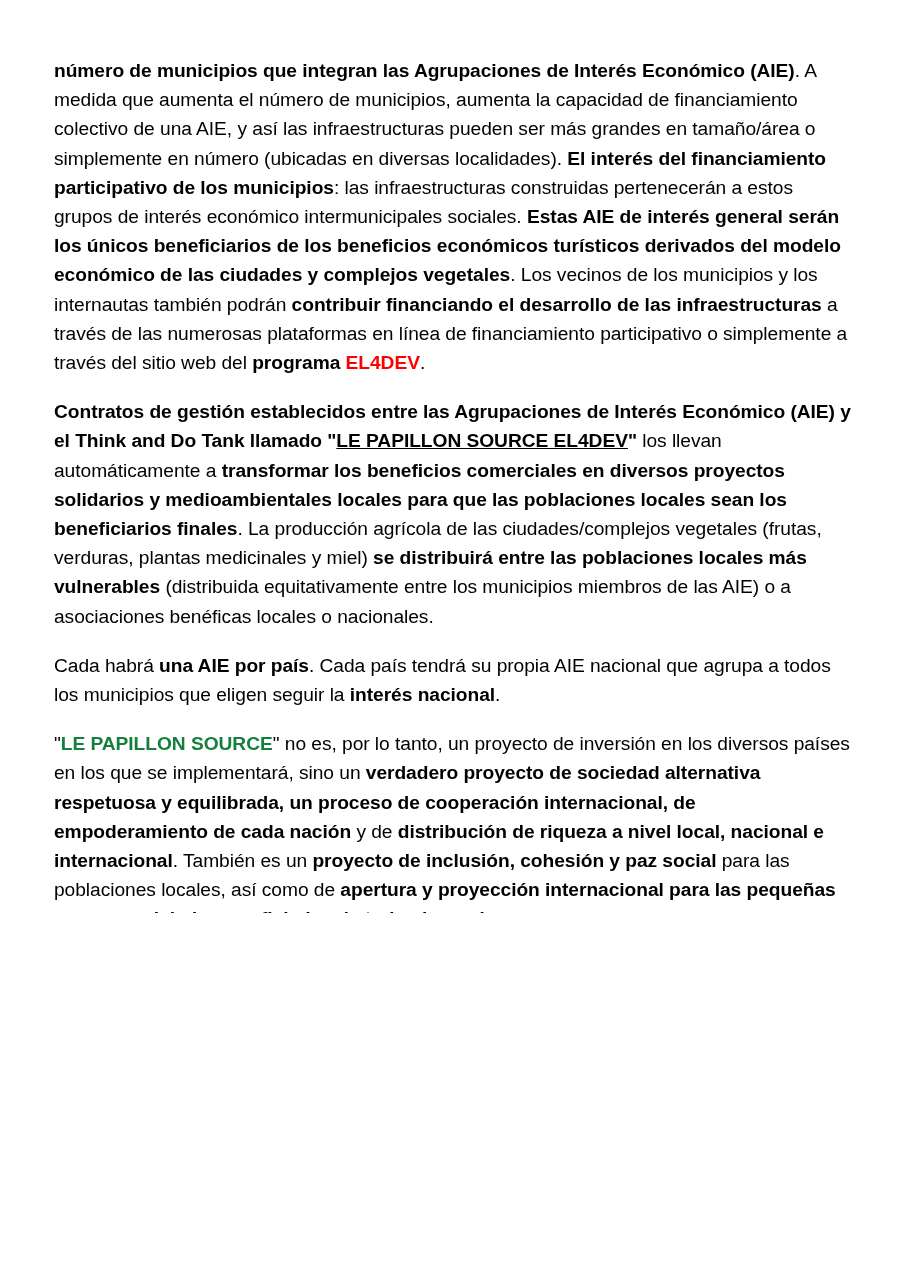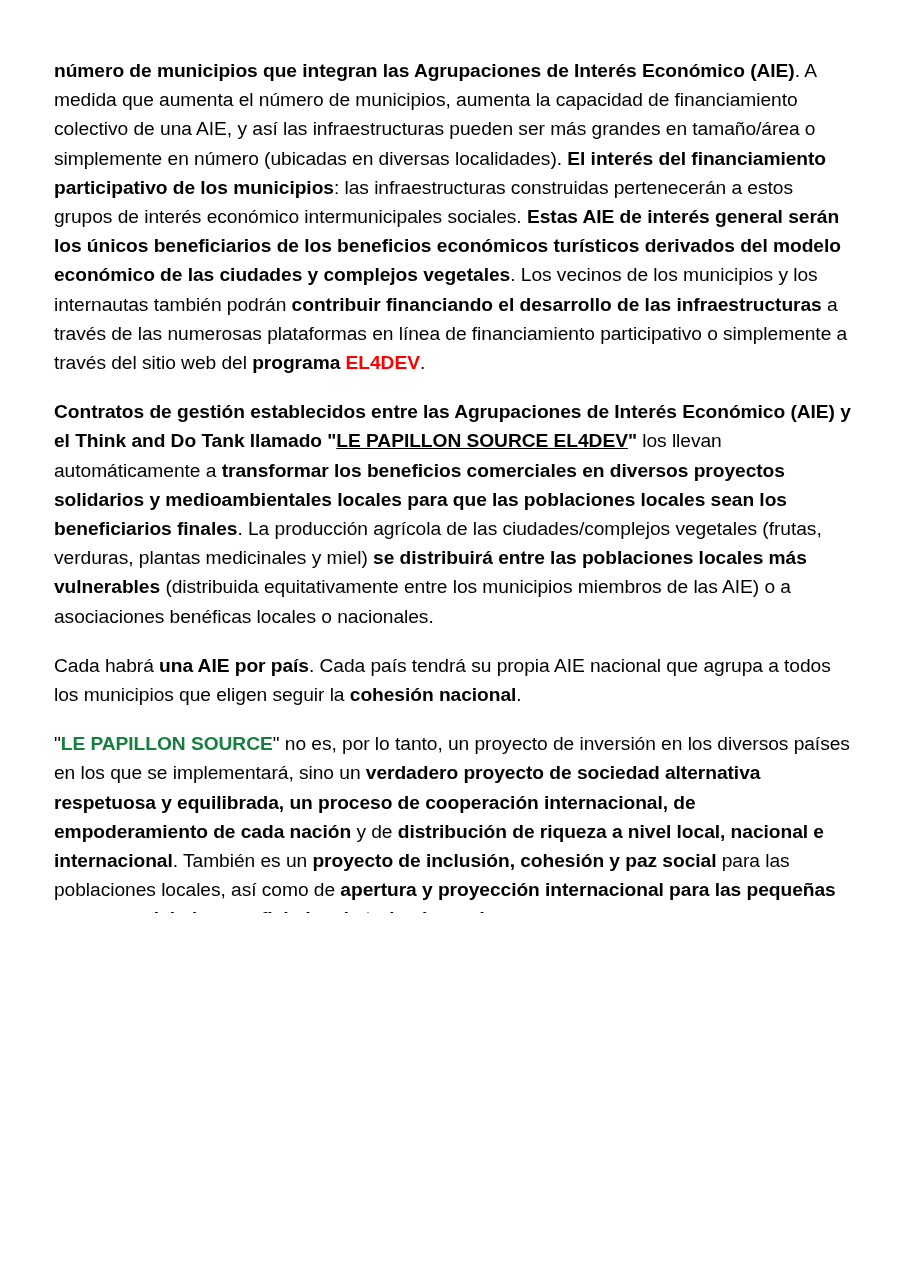--- a/index.html
+++ b/index.html
@@ -66,21 +66,21 @@
 </style>
 </head>
 <body>
 
 <div class="page">
 
   <div class="content">
 
     <p class="para" id="p1"><span class="b">número de municipios que integran las Agrupaciones de Interés Económico (AIE)</span><span>. A medida que aumenta el número de municipios, aumenta la capacidad de financiamiento colectivo de una AIE, y así las infraestructuras pueden ser más grandes en tamaño/área o simplemente en número (ubicadas en diversas localidades). </span><span class="b">El interés del financiamiento participativo de los municipios</span><span>: las infraestructuras construidas pertenecerán a estos grupos de interés económico intermunicipales sociales. </span><span class="b">Estas AIE de interés general serán los únicos beneficiarios de los beneficios económicos turísticos derivados del modelo económico de las ciudades y complejos vegetales</span><span>. Los vecinos de los municipios y los internautas también podrán </span><span class="b">contribuir financiando el desarrollo de las infraestructuras</span><span> a través de las numerosas plataformas en línea de financiamiento participativo o simplemente a través del sitio web del </span><span class="b">programa </span><span class="red">EL4DEV</span><span>.</span></p>
     <p class="para" id="p2"><span class="b">Contratos de gestión establecidos entre las Agrupaciones de Interés Económico (AIE) y el Think and Do Tank llamado "</span><span class="b u">LE PAPILLON SOURCE EL4DEV</span><span class="b">"</span><span> los llevan automáticamente a </span><span class="b">transformar los beneficios comerciales en diversos proyectos solidarios y medioambientales locales para que las poblaciones locales sean los beneficiarios finales</span><span>. La producción agrícola de las ciudades/complejos vegetales (frutas, verduras, plantas medicinales y miel) </span><span class="b">se distribuirá entre las poblaciones locales más vulnerables</span><span> (distribuida equitativamente entre los municipios miembros de las AIE) o a asociaciones benéficas locales o nacionales.</span></p>
-    <p class="para" id="p4"><span>Cada habrá </span><span class="b">una AIE por país</span><span>. Cada país tendrá su propia AIE nacional que agrupa a todos los municipios que eligen seguir la </span><span class="b">cohesión nacional</span><span>.</span></p>
+    <p class="para" id="p4"><span>Cada habrá </span><span class="b">una AIE por país</span><span>. Cada país tendrá su propia AIE nacional que agrupa a todos los municipios que eligen seguir la </span><span class="b">interés nacional</span><span>.</span></p>
     <p class="para" id="p5"><span>"</span><span class="blue">LE PAPILLON SOURCE</span><span>" no es, por lo tanto, un proyecto de inversión en los diversos países en los que se implementará, sino un </span><span class="b">verdadero proyecto de sociedad alternativa respetuosa y equilibrada, un proceso de cooperación internacional, de empoderamiento de cada nación</span><span> y de </span><span class="b">distribución de riqueza a nivel local, nacional e internacional</span><span>. También es un </span><span class="b">proyecto de inclusión, cohesión y paz social</span><span> para las poblaciones locales, así como de </span><span class="b">apertura y proyección internacional para las pequeñas comunas aisladas y asfixiadas de todo el mundo</span><span>.</span></p>
 
   </div>
 
   <div class="banner">
     <span class="banner-text">Los requisitos, el propósito, la clave</span>
   </div>
 
 </div>
 

